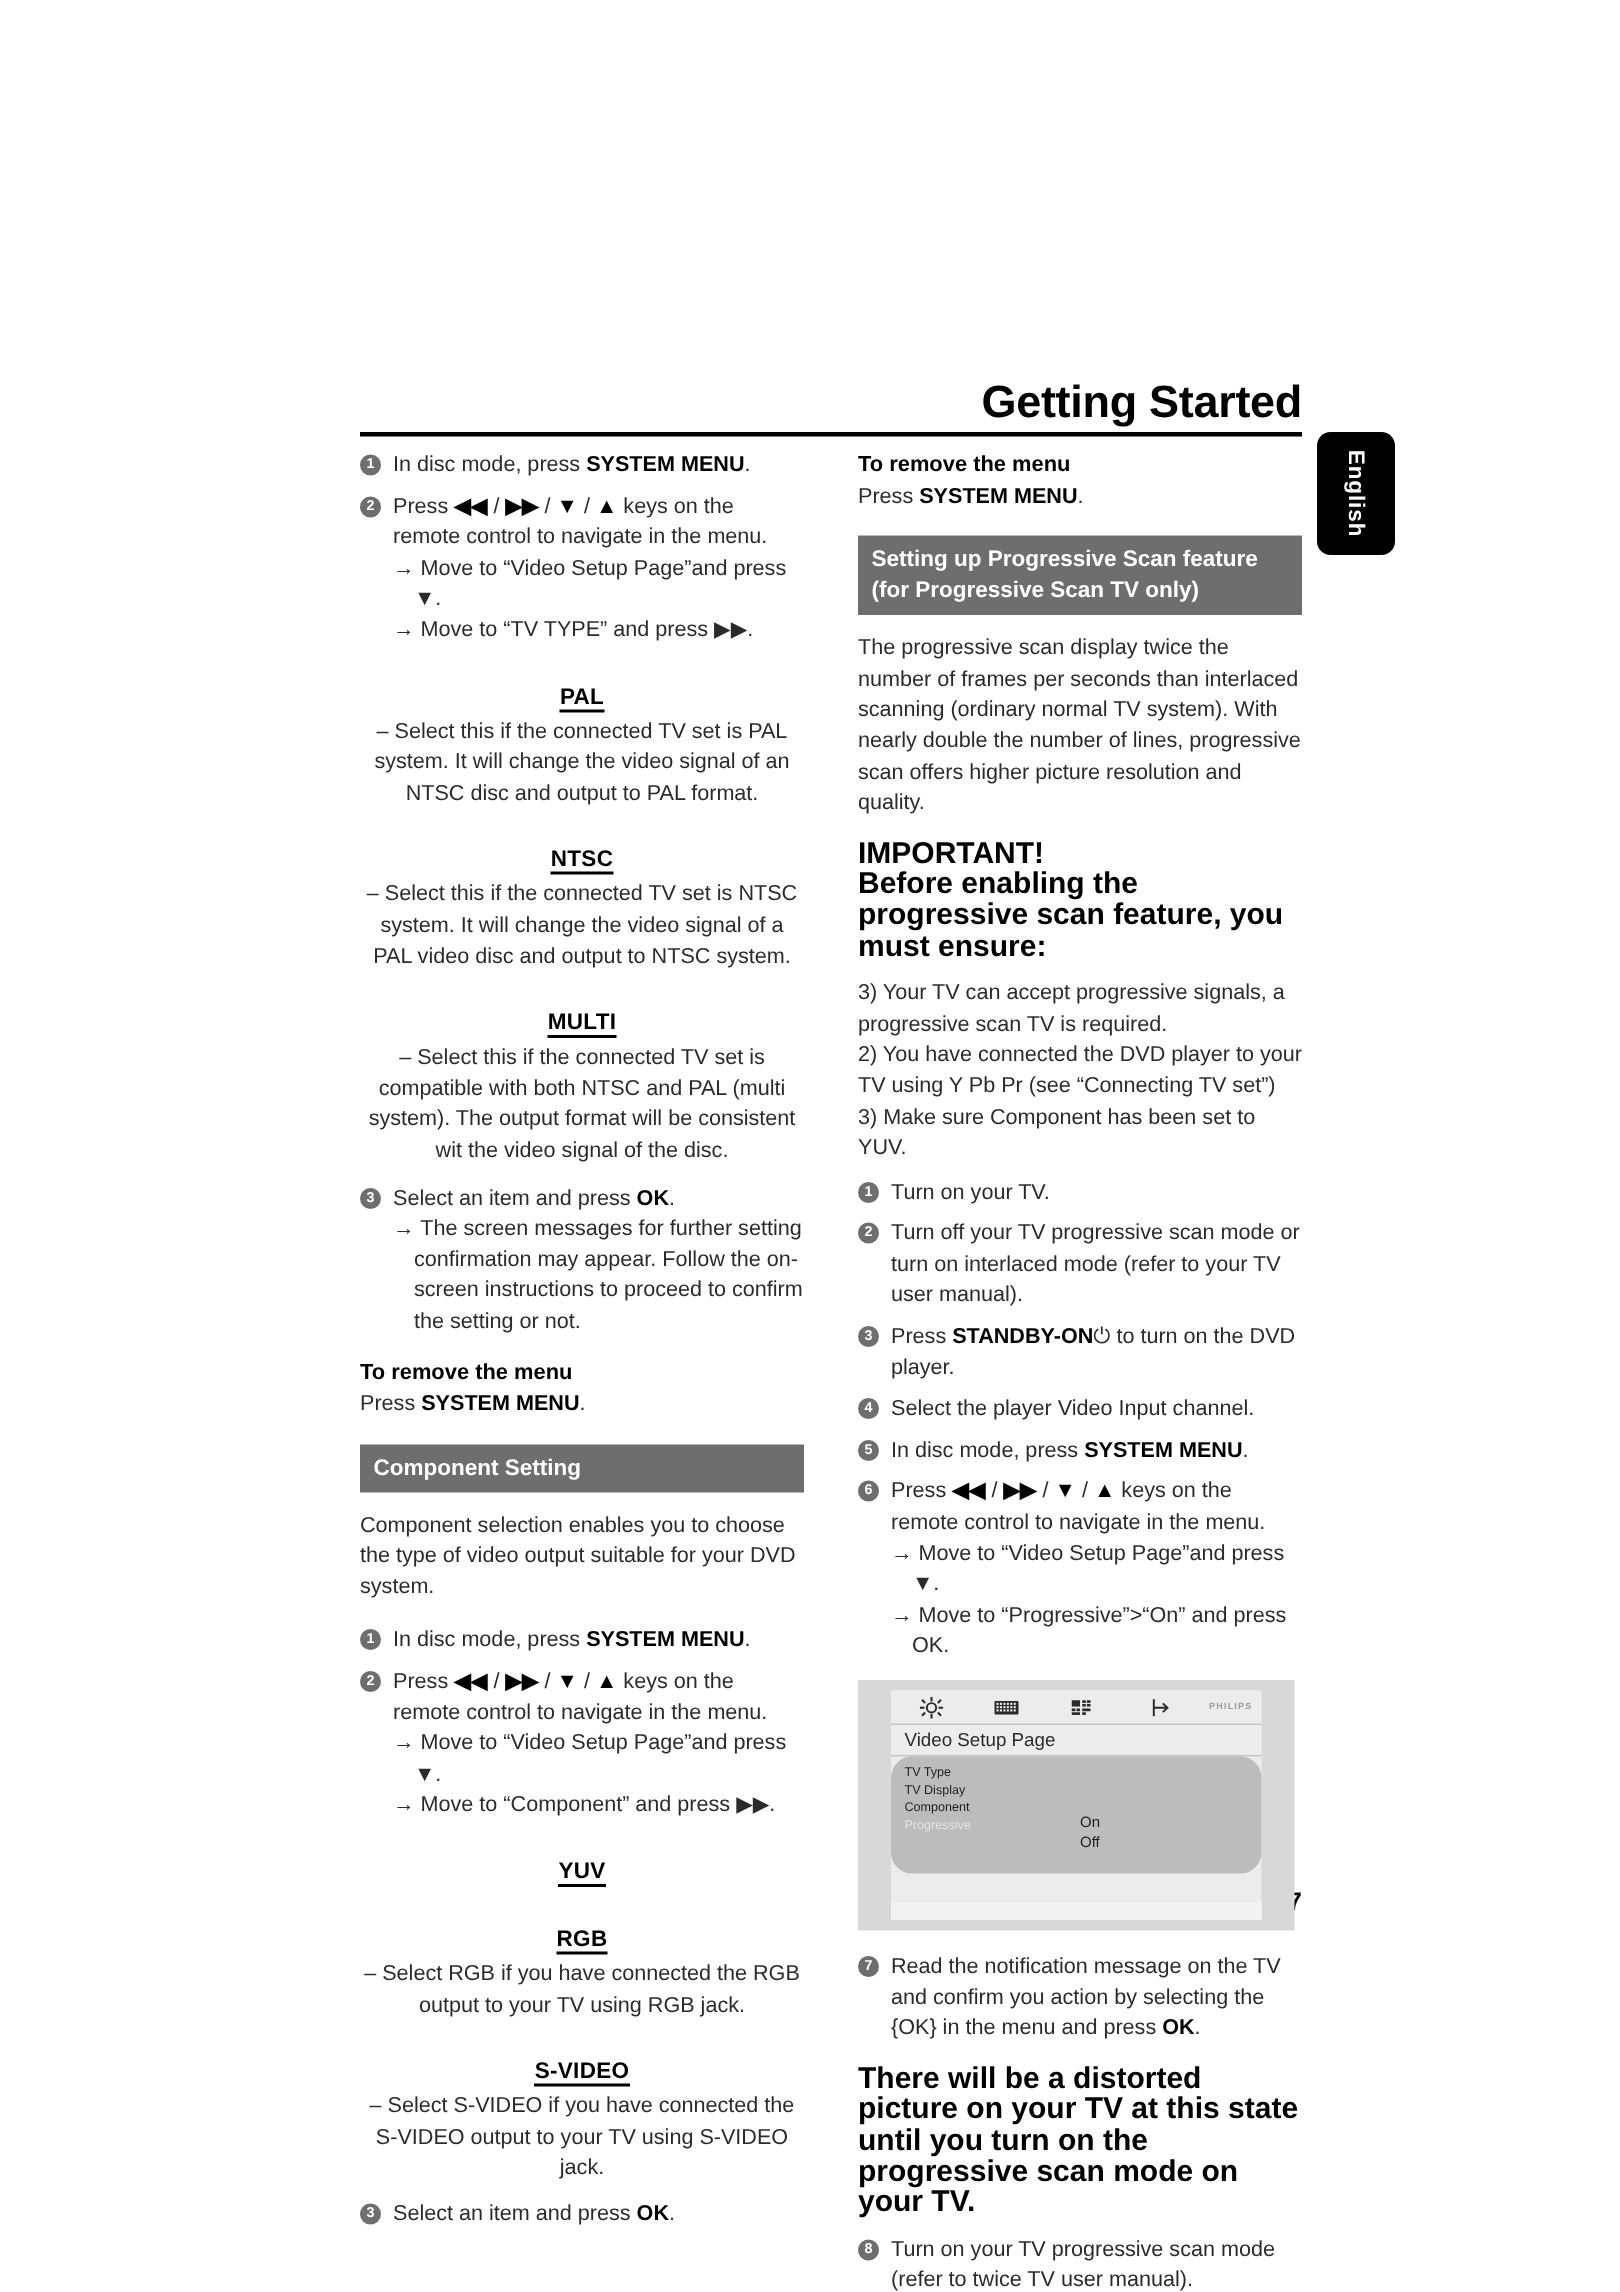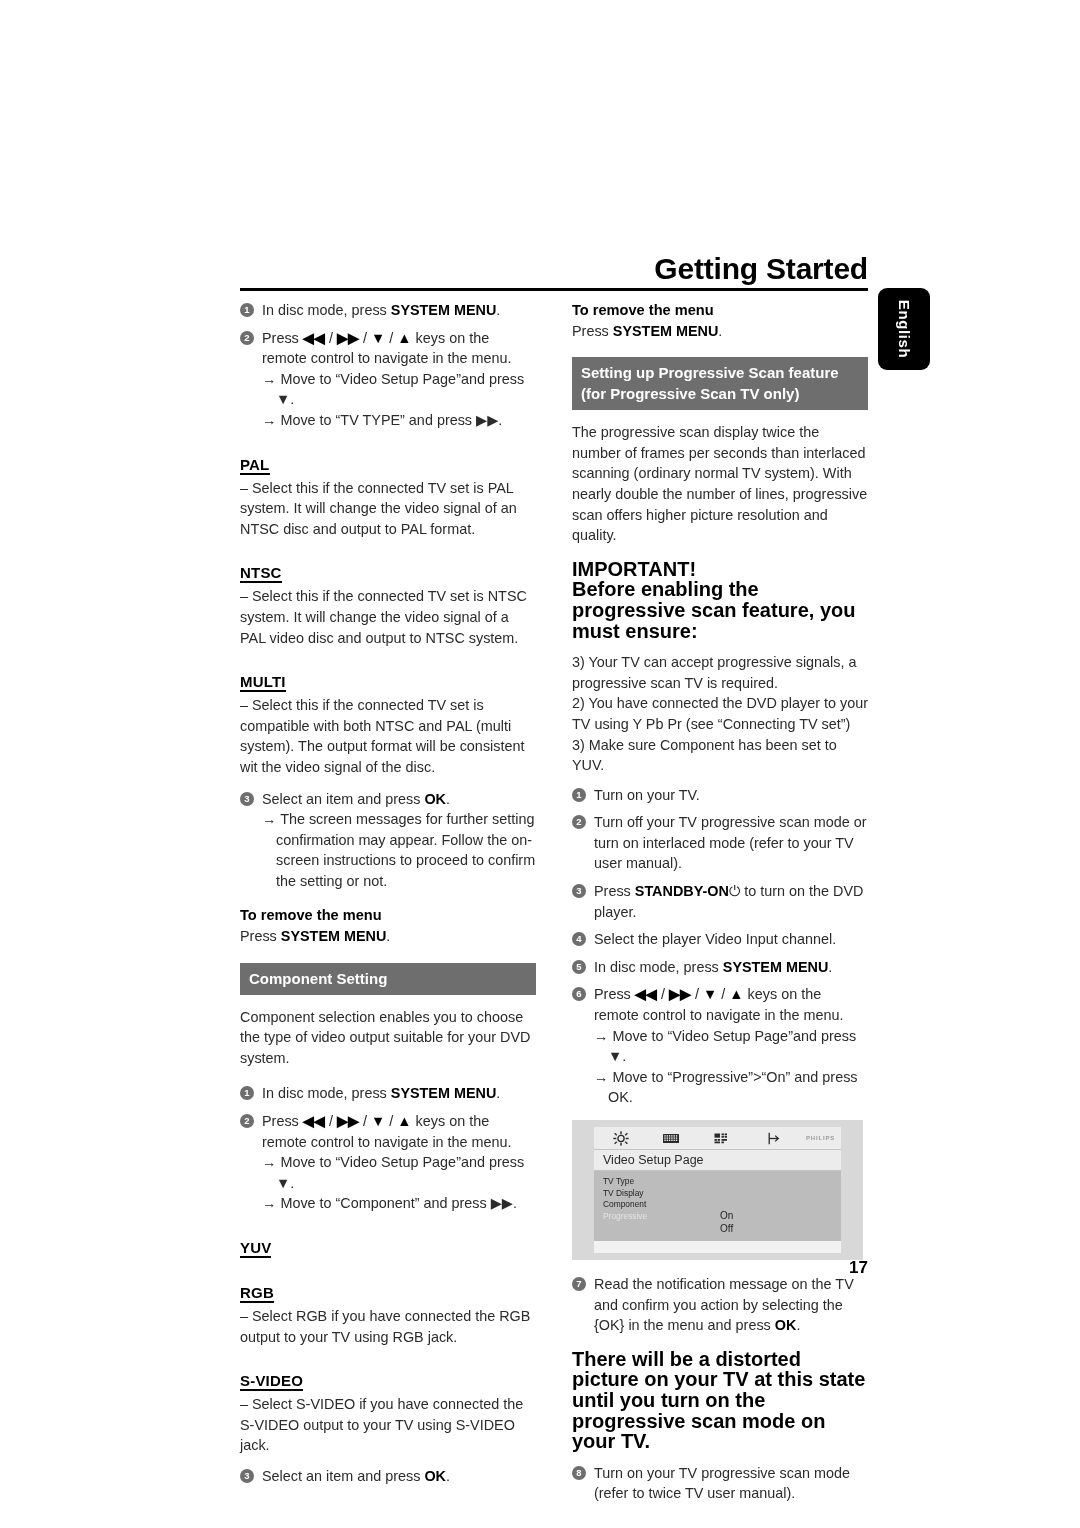--- a/index.html
+++ b/index.html
@@ -127,21 +127,21 @@
     margin: 13px 0 1px 0;
     font-size: 15px;
     font-weight: bold;
     color: #000;
     display: inline-block;
     border-bottom: 2px solid #000;
     padding-bottom: 0px;
     line-height: 17px;
     letter-spacing: 0.2px;
   }
-  .term-wrap { margin-top: 12px; }
+  .term-wrap { margin-top: 12px; text-align: center; }
   .term-def {
     margin: 2px 0 0 0;
     font-size: 14.4px;
     line-height: 20.6px;
     color: #2b2b2b;
   }
 
   .sub-head {
     margin: 14px 0 0 0;
     font-size: 14.6px;
@@ -170,21 +170,21 @@
   }
 
   .spacer-sm { height: 9px; }
   .spacer-md { height: 15px; }
 
   
   #osd-shot {
     position: relative;
     margin: 12px 0 14px 0;
     width: 291px;
-    height: 140px;
+    height: 167px;
     background: #d8d8d8;
     box-sizing: border-box;
   }
   .osd-inner {
     position: absolute;
     left: 22px;
     top: 7px;
     right: 22px;
     bottom: 7px;
     background: #ececec;
@@ -218,20 +218,21 @@
     padding-left: 9px;
     font-size: 12.5px;
     color: #2b2b2b;
     background: #ececec;
     border-bottom: 1px solid #c4c4c4;
   }
   .osd-body {
     position: relative;
     background: #bcbcbc;
     height: 78px;
+    border-radius: 14px;
   }
   .osd-menu {
     position: absolute;
     left: 9px;
     top: 5px;
     font-size: 8.4px;
     line-height: 11.5px;
     color: #1f1f1f;
   }
   .osd-menu .sel { color: #e4e4e4; }

